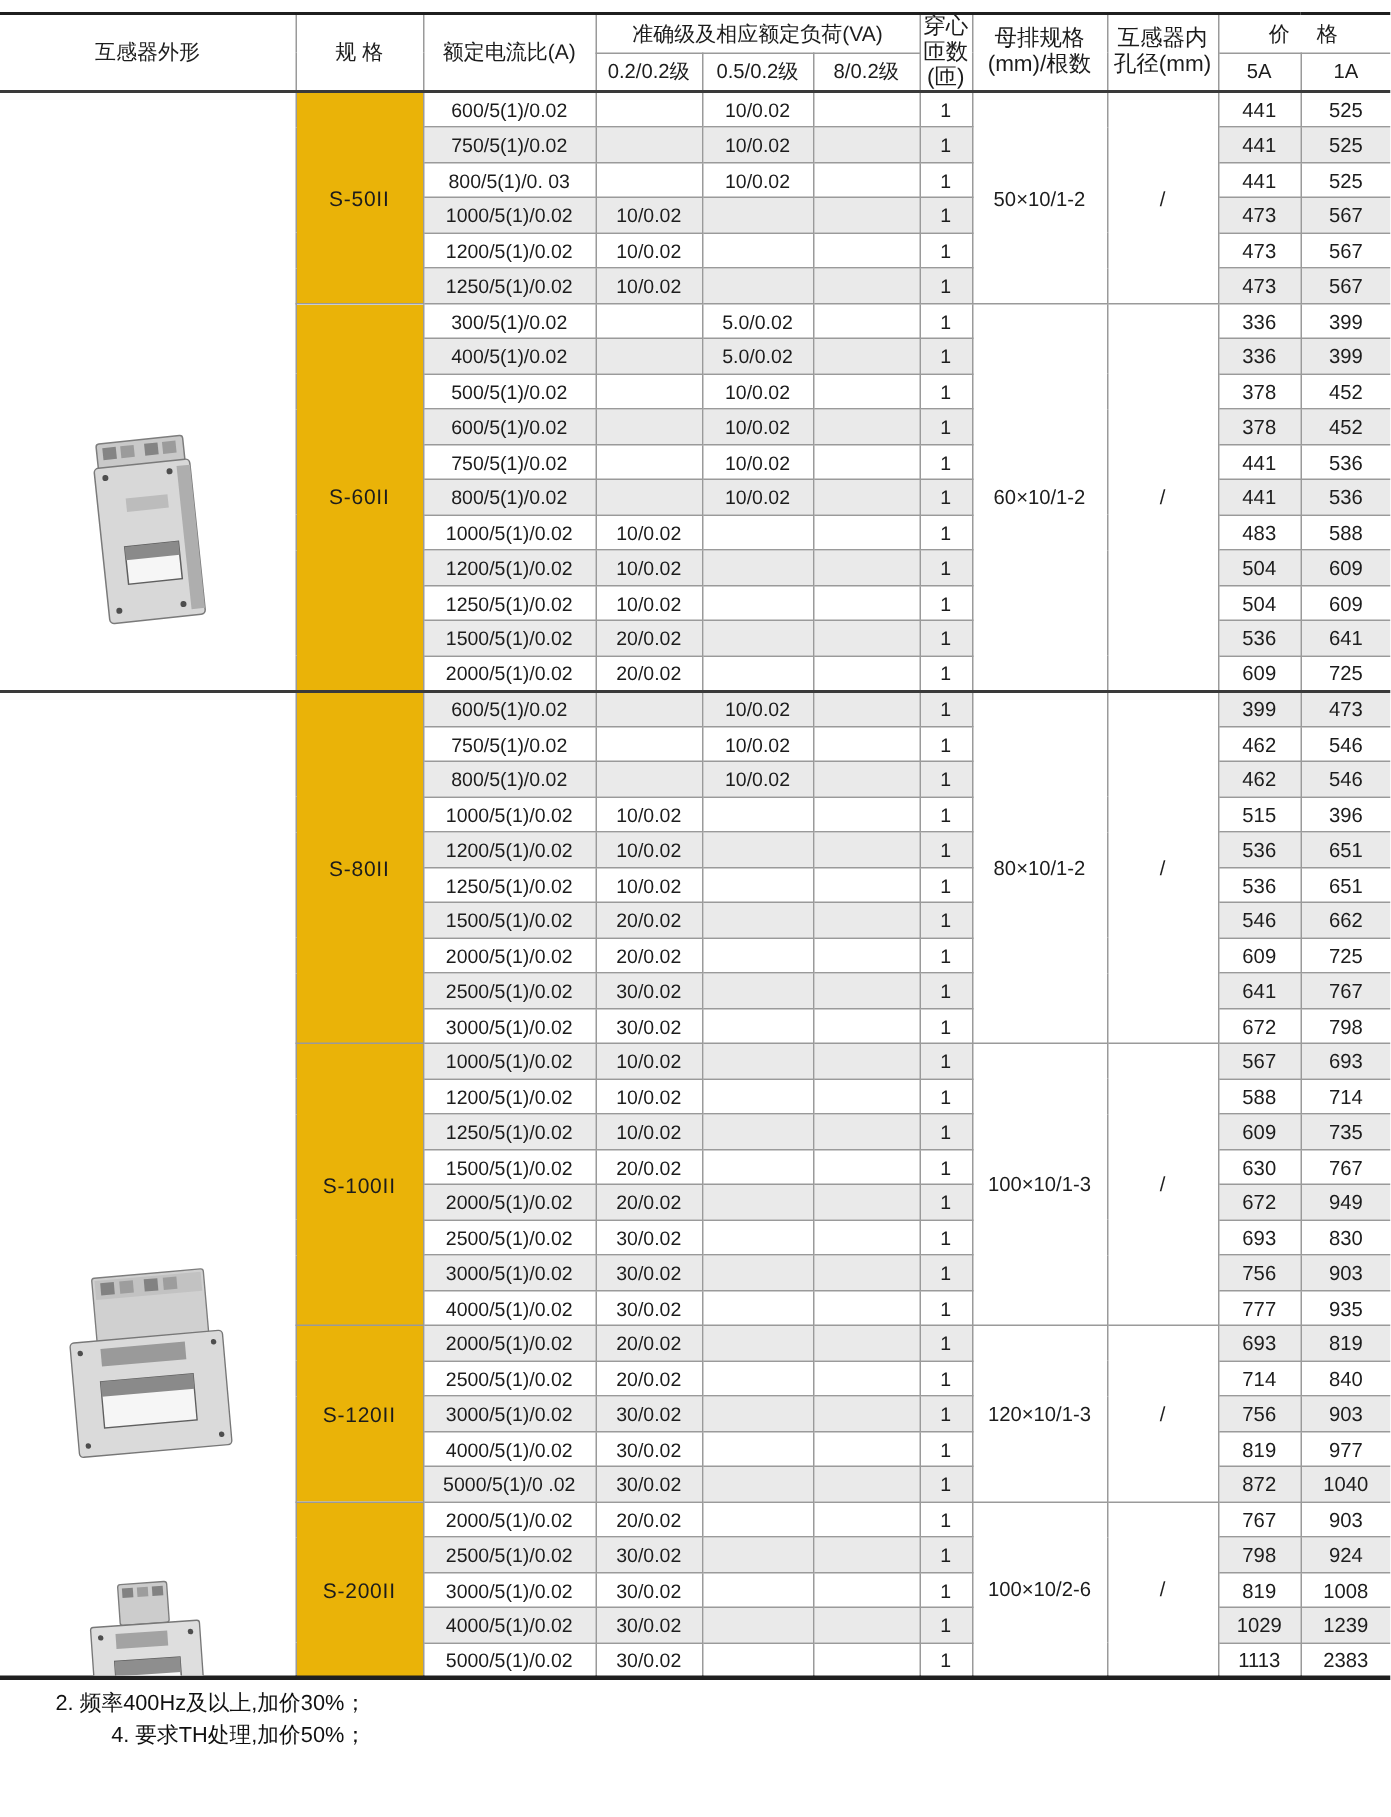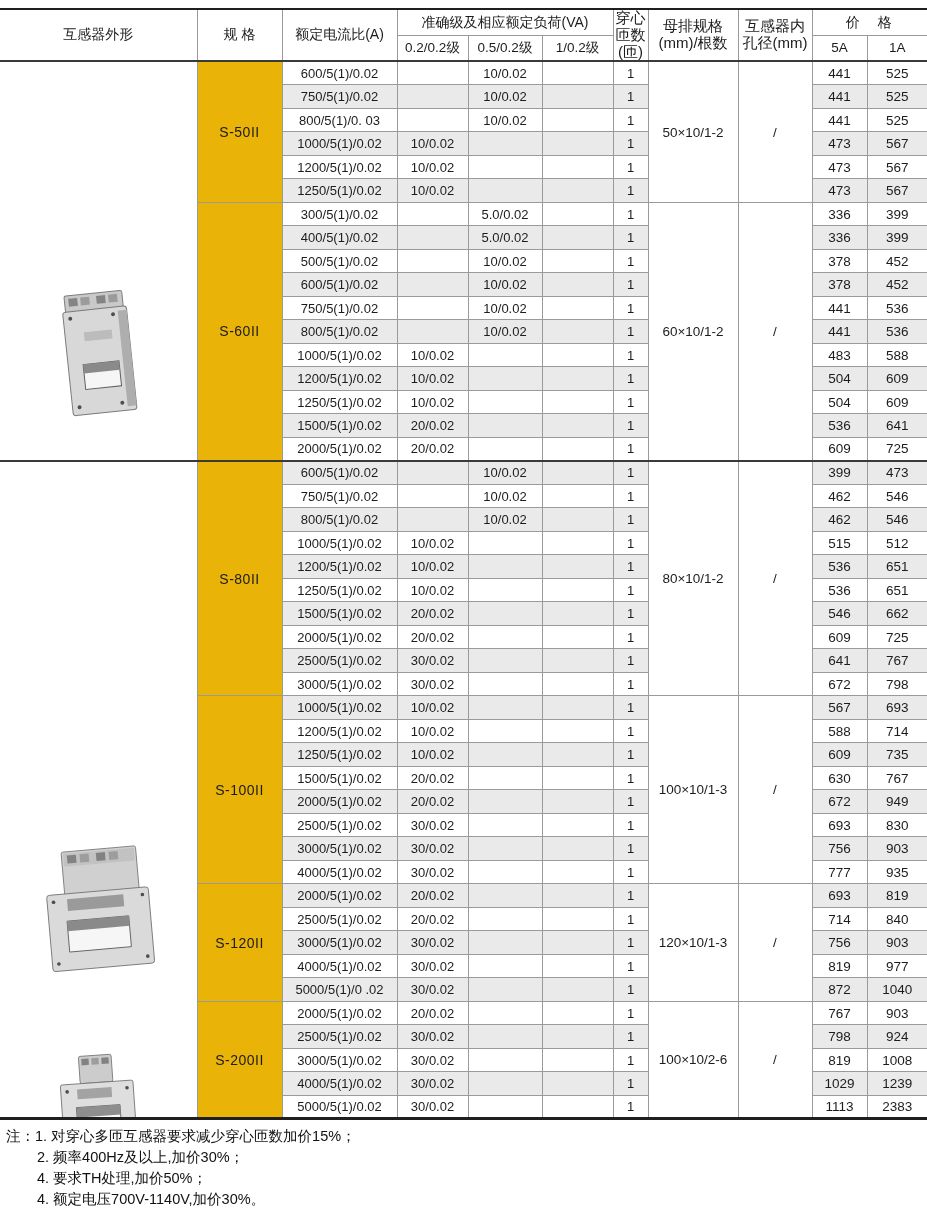--- a/index.html
+++ b/index.html
@@ -60,21 +60,21 @@
   .photo svg { display: block; width: 100%; height: auto; }
   .ph-s50  { top: 22px;  width: 100px; }
   .ph-s80  { top: 52px;  width: 122px; }
   .ph-s100 { top: 258px; width: 100px; }
 
   .notes {
     position: absolute; left: 6px; top: 1126px;
     font-size: 14.5px; line-height: 21px; color: #111;
   }
   .note-line { white-space: nowrap; }
-  .note-line.indent { padding-left: 31px; }
+  .note-line.indent { padding-left: 31px; text-align: right; }
 </style>
 </head>
 <body>
 
 <div class="sheet">
 
   <table class="price-table">
     <colgroup>
       <col style="width:197px">
         <col style="width:85px">
@@ -99,21 +99,21 @@
 (匝)</th>
         <th rowspan="2" class="th-multi">母排规格
 (mm)/根数</th>
         <th rowspan="2" class="th-multi">互感器内
 孔径(mm)</th>
         <th colspan="2" class="th-price">价　格</th>
       </tr>
       <tr>
         <th class="th-sub">0.2/0.2级</th>
         <th class="th-sub">0.5/0.2级</th>
-        <th class="th-sub">1/0.2级</th>
+        <th class="th-sub">8/0.2级</th>
         <th class="th-sub">5A</th>
         <th class="th-sub">1A</th>
       </tr>
     </thead>
     <tbody id="tbody-sect-1" class="sect1">
         <tr>
           <td class="img-cell" rowspan="17">
             <div class="img-cell-inner">
               <div class="photo ph-s50">
                 <svg viewBox="0 0 100 140" xmlns="http://www.w3.org/2000/svg">
@@ -369,21 +369,21 @@
           <td class="c-price alt">462</td>
           <td class="c-price alt">546</td>
         </tr>
         <tr>
           <td class="c-ratio">1000/5(1)/0.02</td>
           <td class="c-acc">10/0.02</td>
           <td class="c-acc"></td>
           <td class="c-acc"></td>
           <td class="c-turns">1</td>
           <td class="c-price">515</td>
-          <td class="c-price">512</td>
+          <td class="c-price">396</td>
         </tr>
         <tr>
           <td class="c-ratio alt">1200/5(1)/0.02</td>
           <td class="c-acc alt">10/0.02</td>
           <td class="c-acc alt"></td>
           <td class="c-acc alt"></td>
           <td class="c-turns alt">1</td>
           <td class="c-price alt">536</td>
           <td class="c-price alt">651</td>
         </tr>
@@ -600,19 +600,17 @@
           <td class="c-acc"></td>
           <td class="c-acc"></td>
           <td class="c-turns">1</td>
           <td class="c-price">1113</td>
           <td class="c-price">2383</td>
         </tr>
       </tbody>
   </table>
 
   <div class="notes">
-    <div class="note-line"><span>注：</span><span>1. 对穿心多匝互感器要求减少穿心匝数加价15%；</span></div>
     <div class="note-line indent">2. 频率400Hz及以上,加价30%；</div>
     <div class="note-line indent">4. 要求TH处理,加价50%；</div>
-    <div class="note-line indent">4. 额定电压700V-1140V,加价30%。</div>
   </div>
 
 </div>
 
 </body></html>

